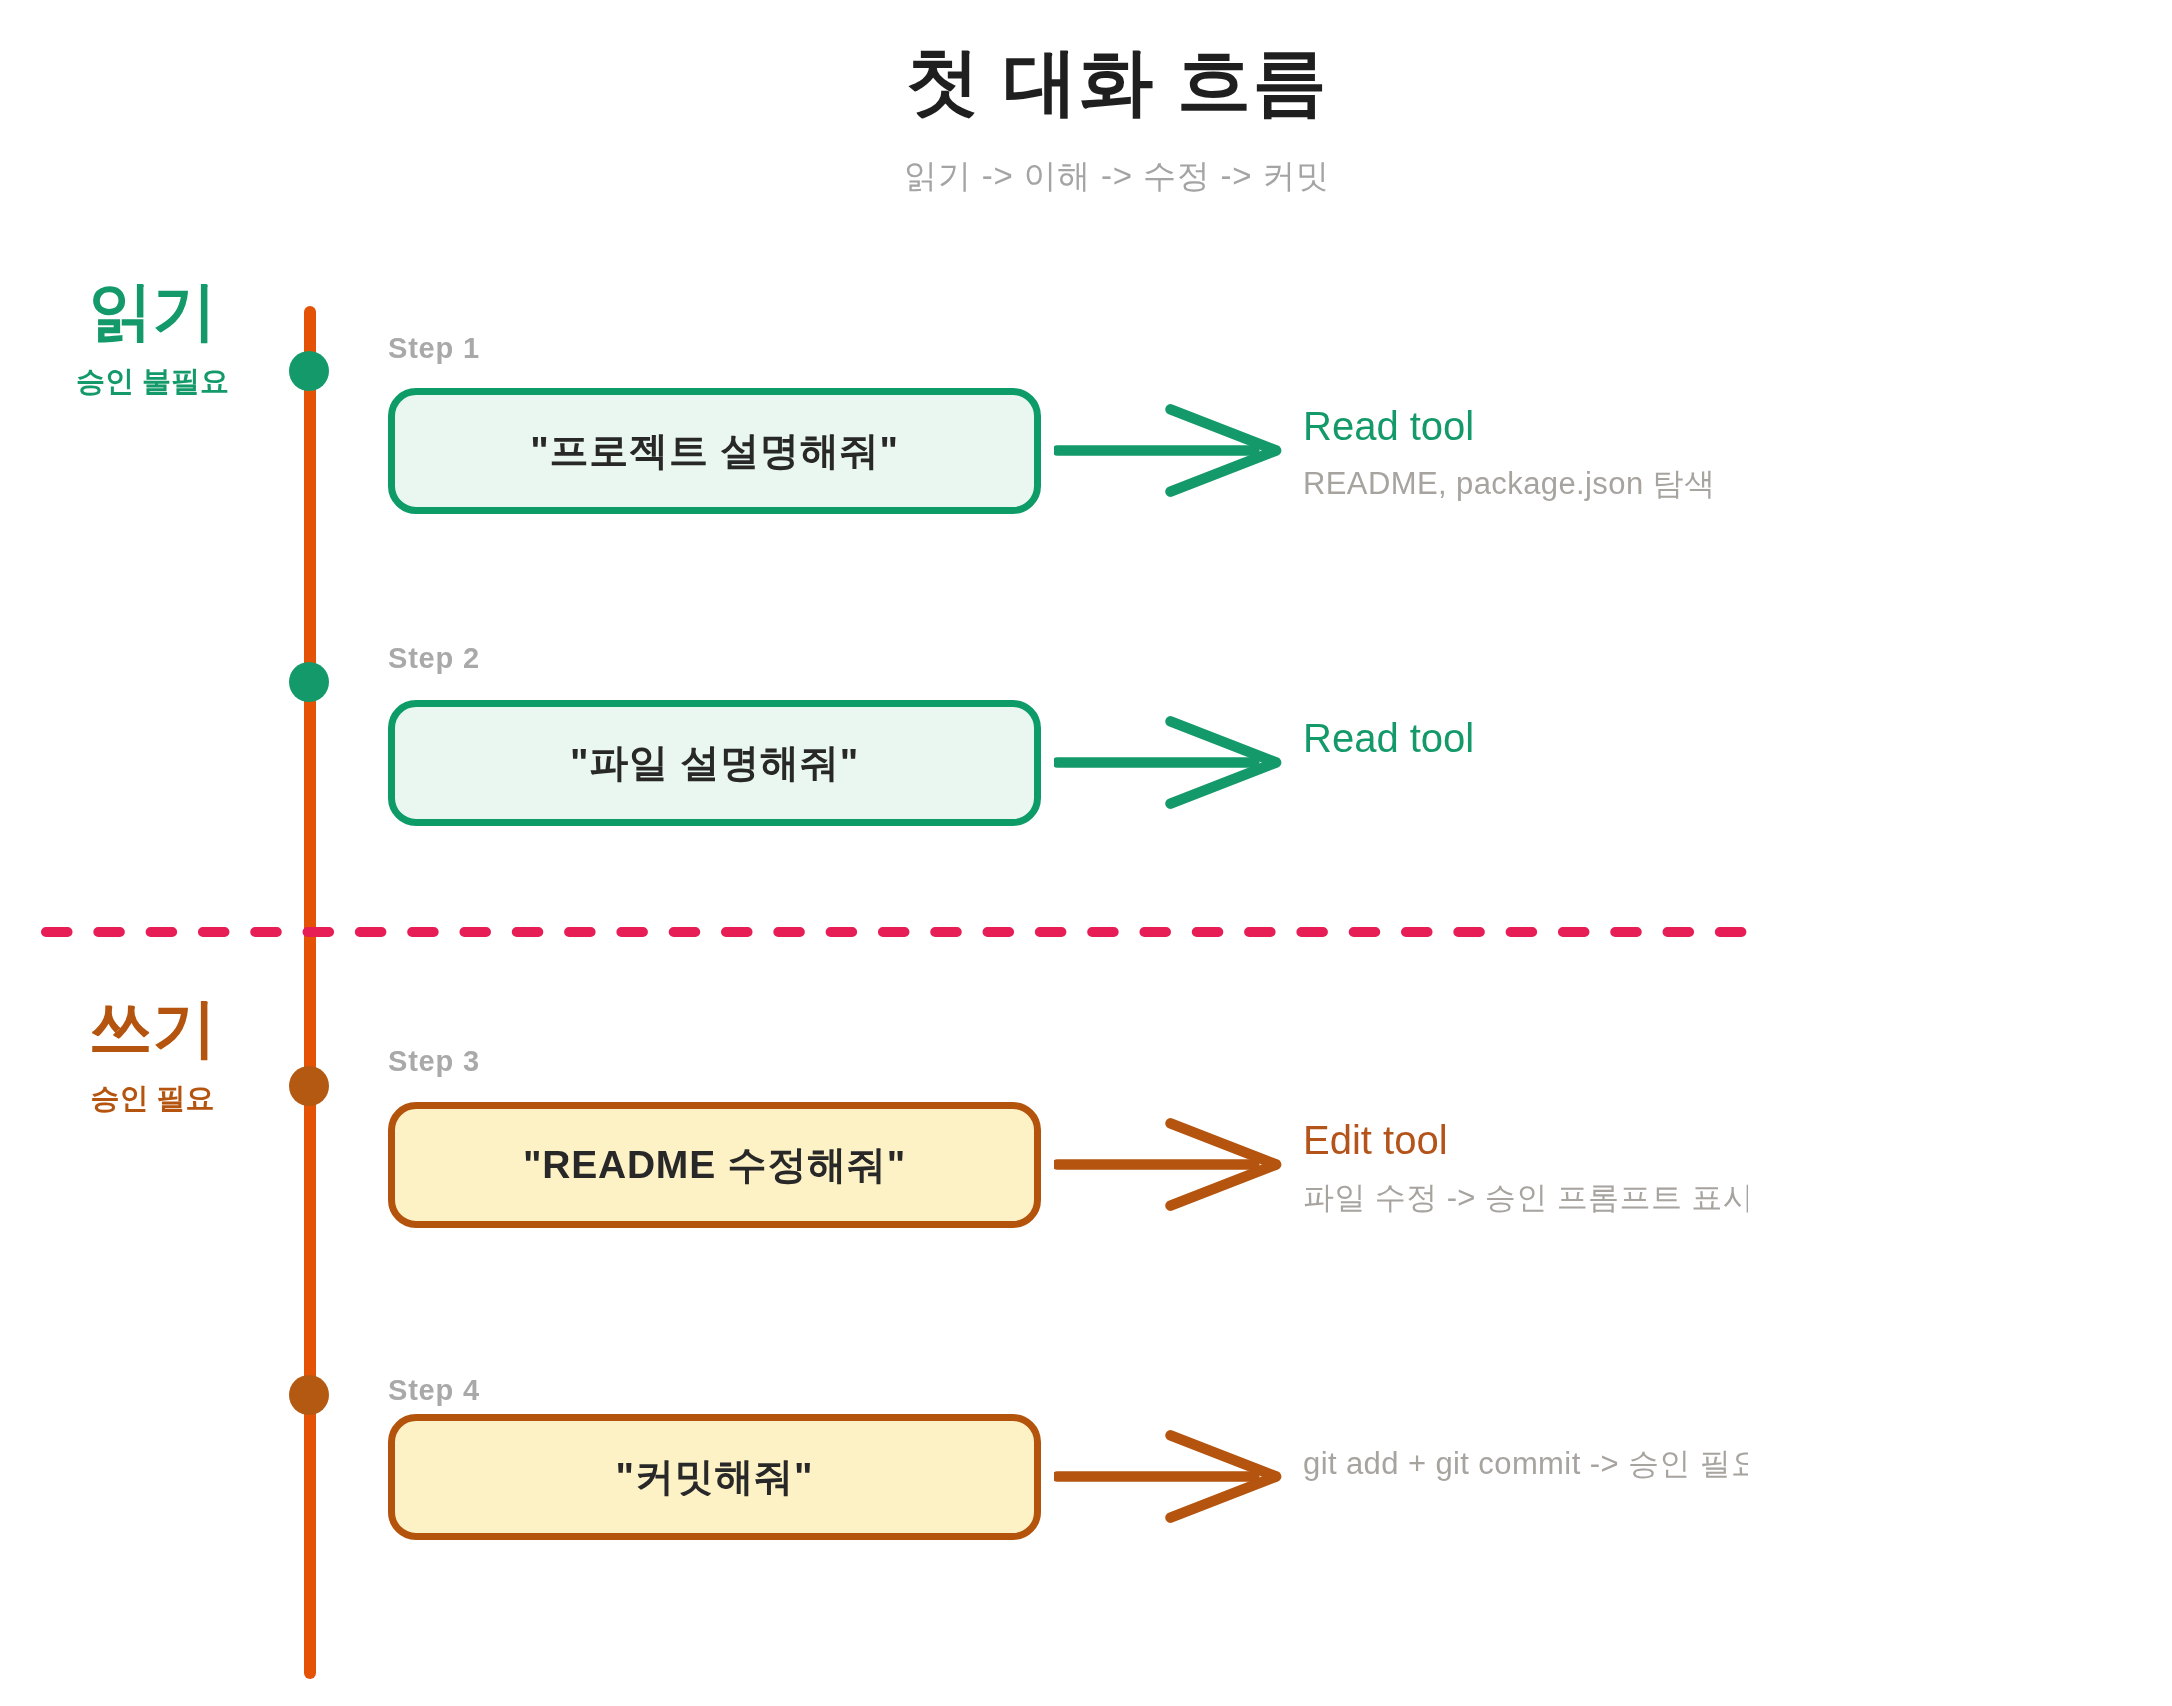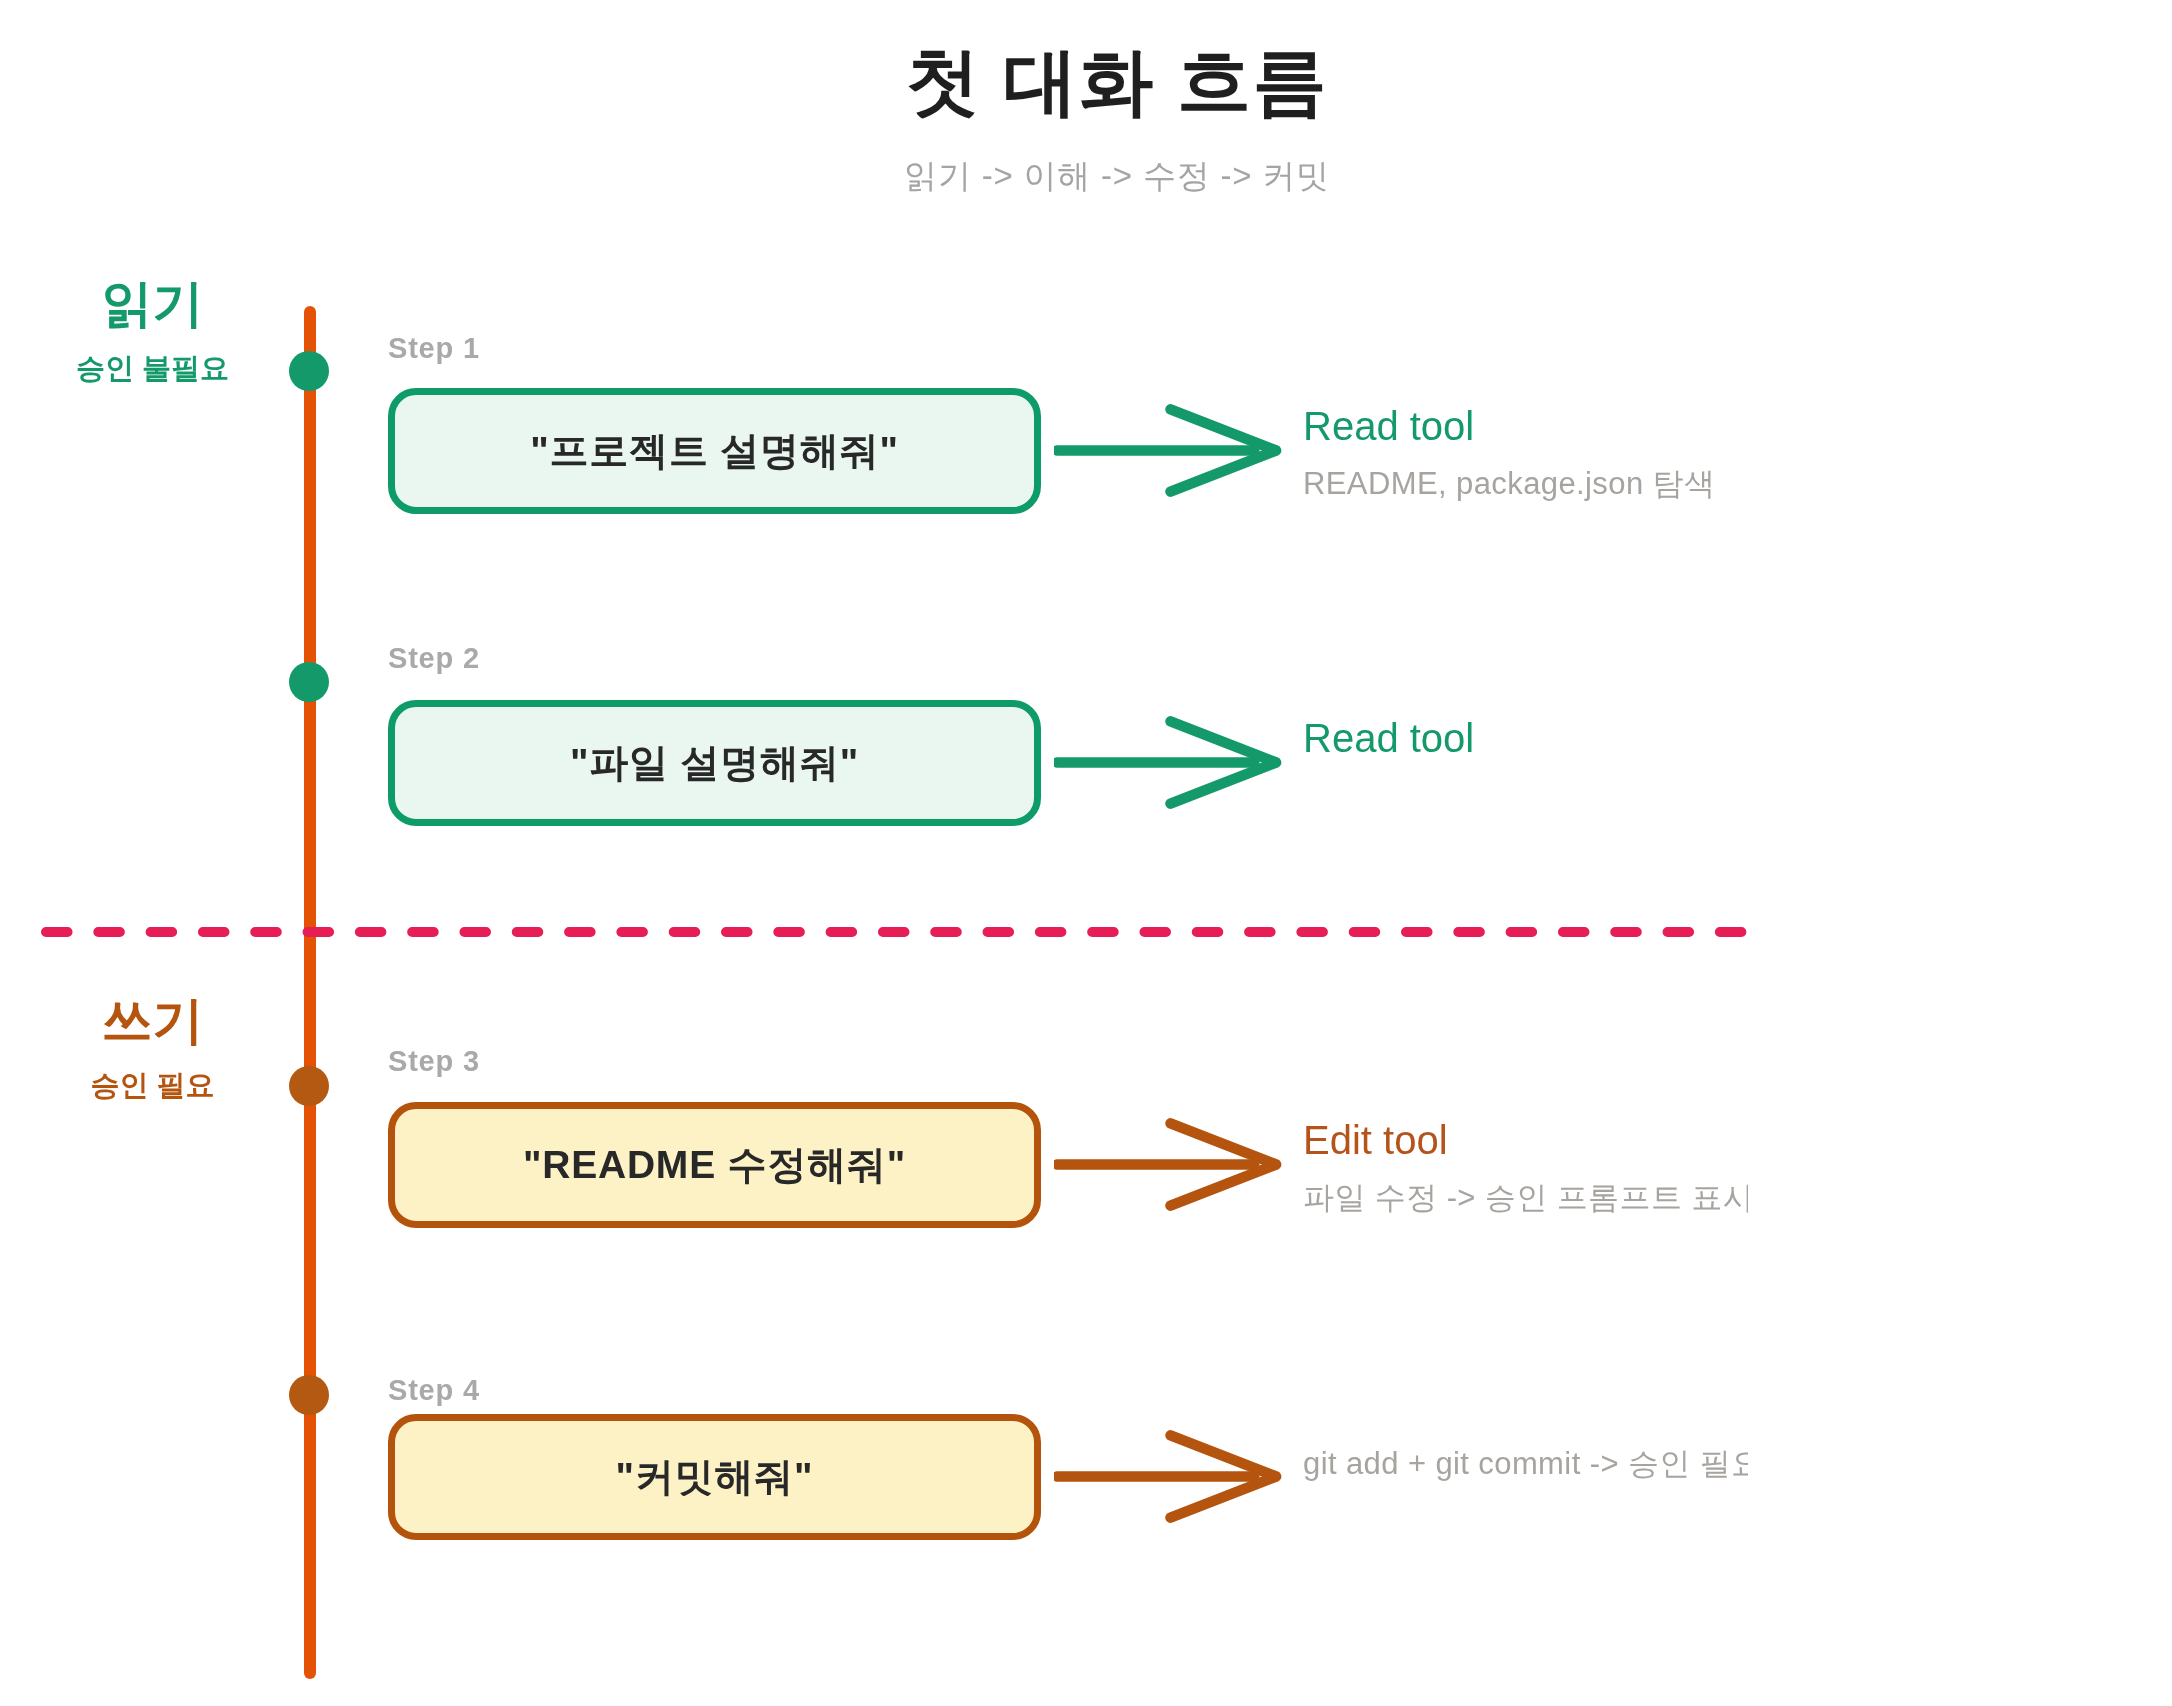--- a/index.html
+++ b/index.html
@@ -11,21 +11,21 @@
   .title{
     position:absolute;left:0;top:33px;width:2296px;margin-left:-31px;text-align:center;
     font-size:74px;font-weight:700;color:#1f1f1f;letter-spacing:1.6px;
   }
   .subtitle{
     position:absolute;left:0;top:154px;width:2296px;margin-left:-31px;text-align:center;
     font-size:33px;font-weight:400;color:#a4a4a4;letter-spacing:0.8px;
   }
   
   .phase{position:absolute;left:40px;width:225px;text-align:center;}
-  .phase .big{font-size:51px;font-weight:700;line-height:1.05;font-family:Liberation Serif, serif;}
+  .phase .big{font-size:64px;font-weight:700;line-height:1.05;}
   .phase .small{font-size:29px;font-weight:600;margin-top:17px;}
   .phase.read{top:278px;color:#149a6a;}
   .phase.write{top:995px;color:#b5540e;}
   
   .timeline{
     position:absolute;left:304px;top:306px;width:11.6px;height:1373px;
     background:#e35205;border-radius:6.2px;
   }
   .dot{position:absolute;width:40px;height:40px;border-radius:50%;left:289px;}
   .dot.green{background:#149a6a;}

